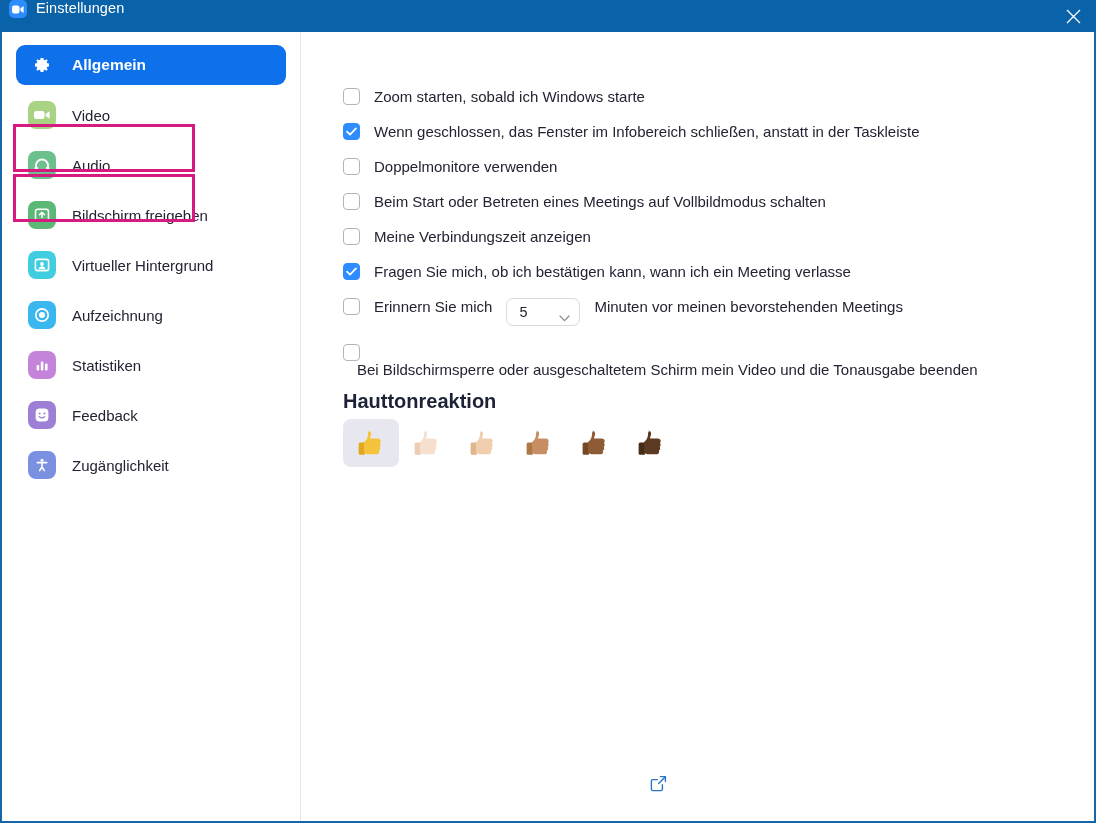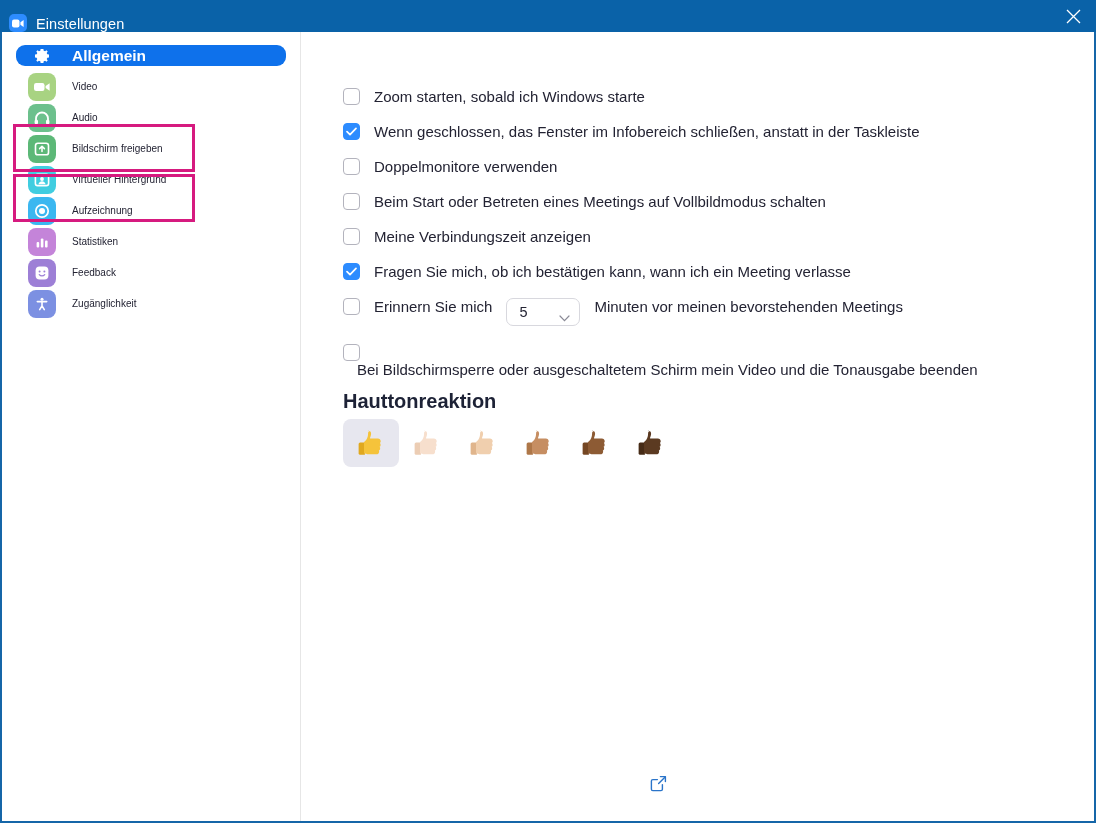--- a/index.html
+++ b/index.html
@@ -16,21 +16,21 @@
     border-left:2px solid #1566a8;
     border-right:2px solid #1566a8;
     border-bottom:2px solid #1566a8;
     background:#fff;
     display:flex;flex-direction:column;
   }
   
   .titlebar{
     height:32px;min-height:32px;
     background:#0a62a8;
-    display:flex;align-items:flex-end;
+    display:flex;align-items:flex-start;
     position:relative;
     margin:0 -2px;
   }
   .tb-icon{
     width:18px;height:18px;margin-left:9px;
     border-radius:5px;background:#2d8cff;
     display:flex;align-items:center;justify-content:center;
   }
   .tb-icon svg{display:block;}
   .tb-title{
@@ -48,36 +48,36 @@
   .sidebar{
     width:299px;min-width:299px;
     border-right:1px solid #e6e6e6;
     padding-top:13px;
     box-sizing:border-box;
     position:relative;
     background:#fff;
   }
   .nav-item{
     display:flex;align-items:center;
-    height:21px;
+    height:40px;
     margin:0 14px 10px 14px;
     border-radius:9px;
     padding-left:12px;
     box-sizing:border-box;
     position:relative;
   }
   .nav-item.selected{background:#0e71eb;}
   .nav-ico{
     width:28px;height:28px;border-radius:8px;
     display:flex;align-items:center;justify-content:center;
     flex:0 0 28px;
   }
   .nav-item.selected .nav-ico{background:transparent;}
   .nav-label{
-    margin-left:16px;font-size:10px;color:#232333;
+    margin-left:16px;font-size:15px;color:#232333;
     white-space:nowrap;
   }
   .nav-item.selected .nav-label{color:#fff;font-weight:bold;font-size:15.5px;}
   .hl-box{
     position:absolute;
     border:3px solid #d61a7f;
     box-sizing:border-box;
     pointer-events:none;
     background:transparent;
   }

